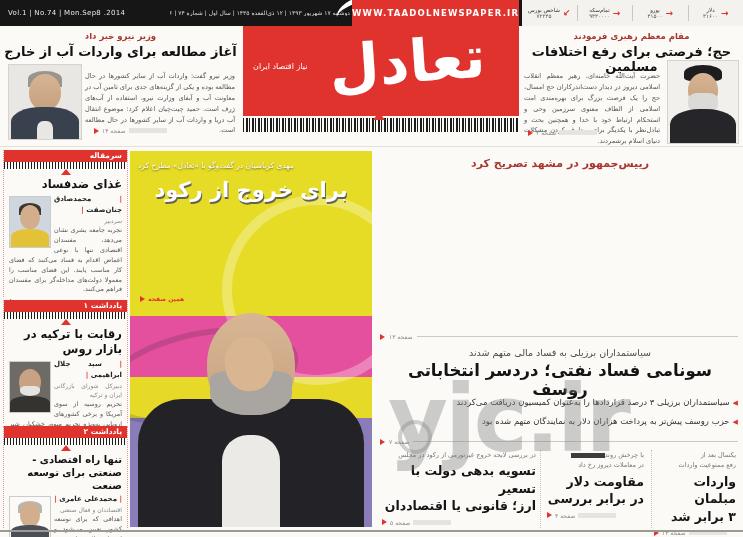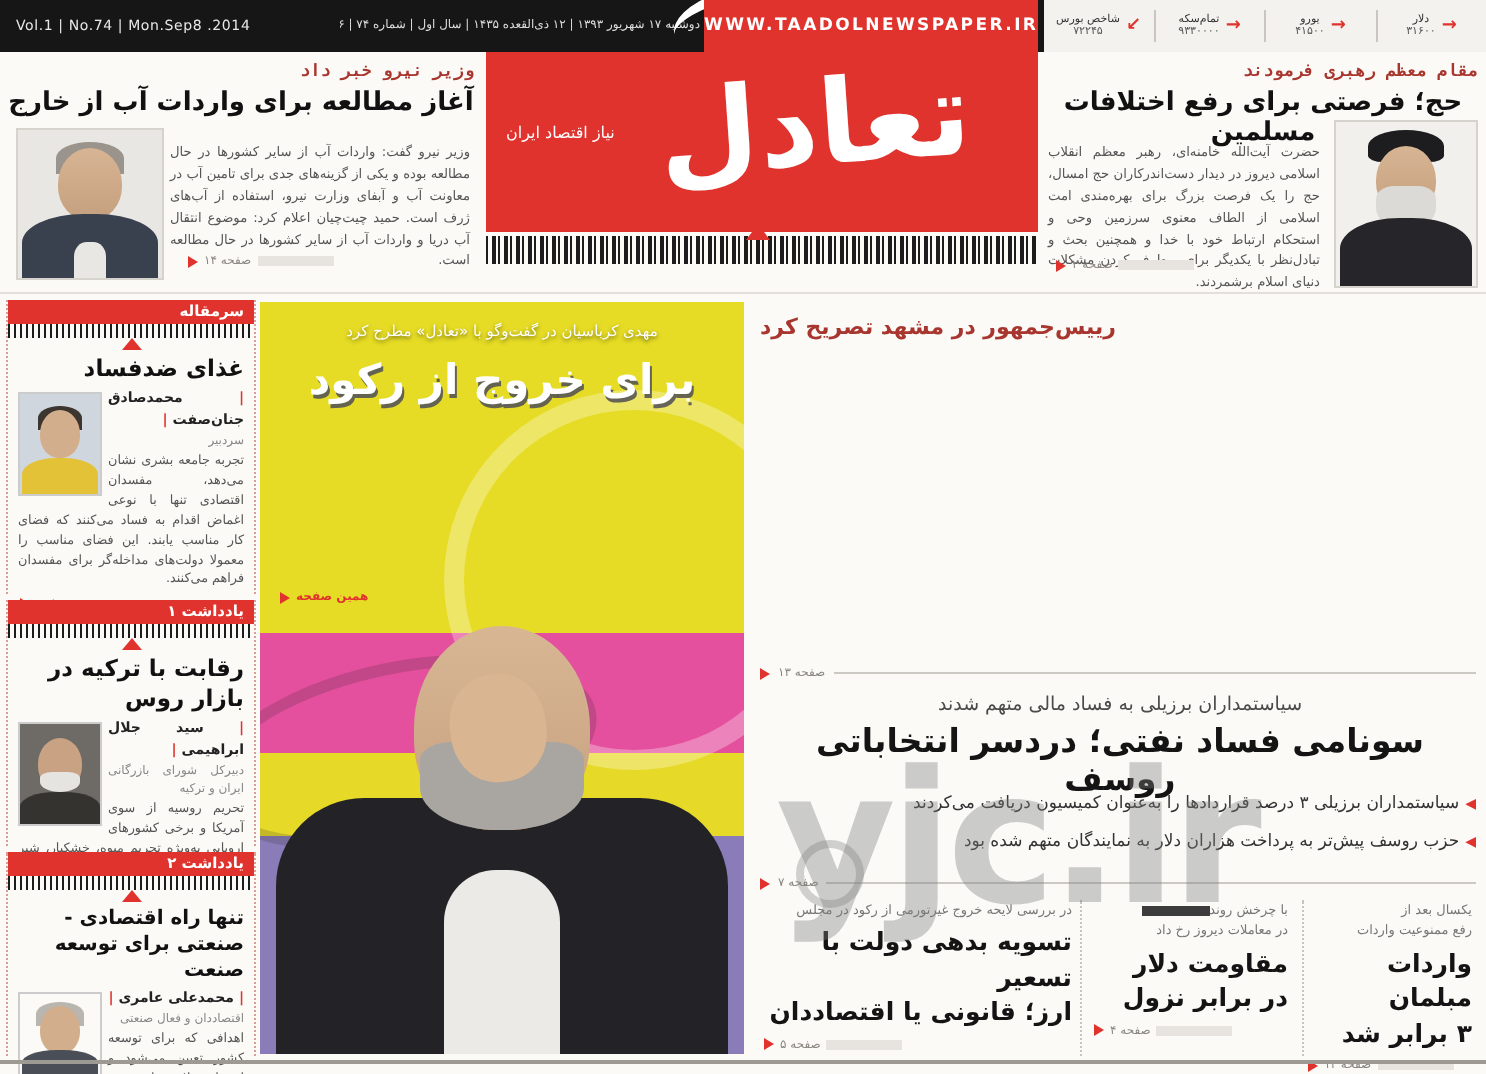--- a/index.html
+++ b/index.html
@@ -24,21 +24,21 @@
   
   .masthead { position:absolute; left:243px; top:26px; width:276px; height:90px; background:#e0332e; }
   .logo-text { position:absolute; right:34px; top:2px; color:#fff; font-size:58px; font-weight:bold; transform:rotate(-4deg); line-height:1.2; }
   .slogan { position:absolute; left:10px; top:36px; color:#fff; font-size:8px; direction:rtl; }
   .mast-barcode { position:absolute; left:243px; top:118px; width:276px; height:14px;
      background:repeating-linear-gradient(90deg,#1c1c1c 0 1px,transparent 1px 3px,#1c1c1c 3px 5px,transparent 5px 6px); }
   .tri-up { width:0; height:0; border-left:6px solid transparent; border-right:6px solid transparent; border-bottom:8px solid #e0332e; position:absolute; }
   .mast-tri { left:373px; top:112px; }
 
   .head-article { position:absolute; top:31px; height:113px; }
-  .ha-kicker { text-align:right; color:#a8362f; font-weight:bold; font-size:8.5px; direction:rtl;font-family:Liberation Mono, monospace; }
+  .ha-kicker { text-align:center; color:#a8362f; font-weight:bold; font-size:8.5px; direction:rtl; }
   .ha-headline { text-align:center; color:#111; font-weight:bold; font-size:13px; direction:rtl; margin-top:3px; }
   .ha-body { position:absolute; font-size:6.6px; color:#555; direction:rtl; text-align:justify; line-height:1.65; }
   .water-art { left:4px; width:233px; }
   .water-art .ha-body { right:2px; top:40px; width:150px; }
   .hajj-art { left:524px; width:215px; }
   .hajj-art .ha-body { left:0; top:40px; width:136px; }
   .header-rule { position:absolute; left:0; top:146px; width:743px; border-top:1px solid #e3dfda; }
 
   
   .portrait { position:absolute; overflow:hidden; background:#e6e4e0; border:1px solid #d6d3cd; }
@@ -73,27 +73,27 @@
   
   .mine-photo { position:absolute; left:130px; top:151px; width:242px; height:376px; overflow:hidden;
     background:linear-gradient(180deg,#e6dc25 0%,#e6dc25 44%,#e44f9e 44%,#e44f9e 60%,#e6d928 60%,#e6d928 71%,#8a7cb8 71%,#8a7cb8 100%); }
   .graffiti-ring { position:absolute; left:92px; top:44px; width:190px; height:190px; border-radius:50%; border:10px solid rgba(255,255,255,.3); }
   .graffiti-scrawl { position:absolute; left:-30px; top:180px; width:200px; height:90px; border-radius:50%; border:6px solid rgba(40,40,40,.18); transform:rotate(-12deg); }
   .man-torso { position:absolute; bottom:0; left:50%; transform:translateX(-50%); width:226px; height:128px; background:#232327; border-radius:44px 44px 0 0; }
   .man-shirt { position:absolute; bottom:0; left:50%; transform:translateX(-50%); width:58px; height:92px; background:#eceae6; border-radius:26px 26px 0 0; }
   .man-head { position:absolute; bottom:112px; left:50%; transform:translateX(-50%); width:88px; height:102px; background:linear-gradient(#d8b694,#c7a17f); border-radius:50% 50% 44% 44%; }
   .man-beard { position:absolute; bottom:112px; left:50%; transform:translateX(-50%); width:82px; height:44px; background:#a9a6a1; border-radius:20% 20% 48% 48%; }
   .man-hand { position:absolute; bottom:136px; left:50%; transform:translateX(-54%) rotate(-8deg); width:48px; height:54px; background:#d9b592; border-radius:46%; }
-  .mine-kicker { position:absolute; top:10px; left:8px; right:8px; text-align:center; color:#fff; font-size:7.5px; direction:rtl; text-shadow:0 1px 2px rgba(0,0,0,.55); }
+  .mine-kicker { position:absolute; top:10px; left:8px; right:8px; text-align:left; color:#fff; font-size:7.5px; direction:rtl; text-shadow:0 1px 2px rgba(0,0,0,.55); }
   .mine-headline { position:absolute; top:24px; left:8px; right:8px; text-align:center; color:#fff; font-weight:bold; font-size:21px; line-height:1.45; direction:rtl; text-shadow:1px 2px 0 rgba(85,85,85,.9); }
   .mine-link { position:absolute; top:144px; left:10px; }
   .mine-link .txt { color:#e0332e; font-weight:bold; }
 
   
-  .lead-kicker { position:absolute; left:380px; top:157px; width:360px; text-align:left; color:#a8362f; font-weight:bold; font-size:11px; direction:rtl; }
+  .lead-kicker { position:absolute; left:380px; top:157px; width:360px; text-align:center; color:#a8362f; font-weight:bold; font-size:11px; direction:rtl; }
   .lead-headline { position:absolute; left:380px; top:172px; width:360px; text-align:center; color:#141414; font-weight:bold; font-size:42px; line-height:1.32; direction:rtl; }
   .rule-link { position:absolute; display:flex; align-items:center; gap:4px; }
   .rule-link .line { flex:1; border-top:1px solid #ccc8c2; }
   .rl-1 { left:380px; top:333px; width:358px; }
   .rl-2 { left:380px; top:438px; width:358px; }
   .brazil-kicker { position:absolute; left:380px; top:347px; width:360px; text-align:center; color:#4a4a4a; font-size:9.5px; direction:rtl; }
   .brazil-headline { position:absolute; left:380px; top:361px; width:360px; text-align:center; color:#141414; font-weight:bold; font-size:16.5px; direction:rtl; }
   .bullet { position:absolute; left:420px; width:318px; direction:rtl; text-align:right; font-size:8.5px; color:#333; }
   .bullet .bm { color:#e0332e; font-size:7px; margin-left:3px; }
   .bu-1 { top:397px; } .bu-2 { top:416px; }
@@ -307,21 +307,21 @@
     </div>
   </div>
 
   <div class="bcol bcol-sep col-dollar">
     <div class="b-kicker">
       <div><span>با چرخش روند</span><span class="darkbar"></span></div>
       <div>در معاملات دیروز رخ داد</div>
     </div>
     <div class="b-headline">
       <div>مقاومت دلار</div>
-      <div>در برابر نزول</div>
+      <div>در برابر بررسی</div>
     </div>
     <div class="plink">
       <span class="tri"></span>
       <span class="txt fa">صفحه ۴</span>
       <span class="bar"></span>
     </div>
   </div>
 
   <div class="bcol bcol-sep col-furn">
     <div class="b-kicker">

